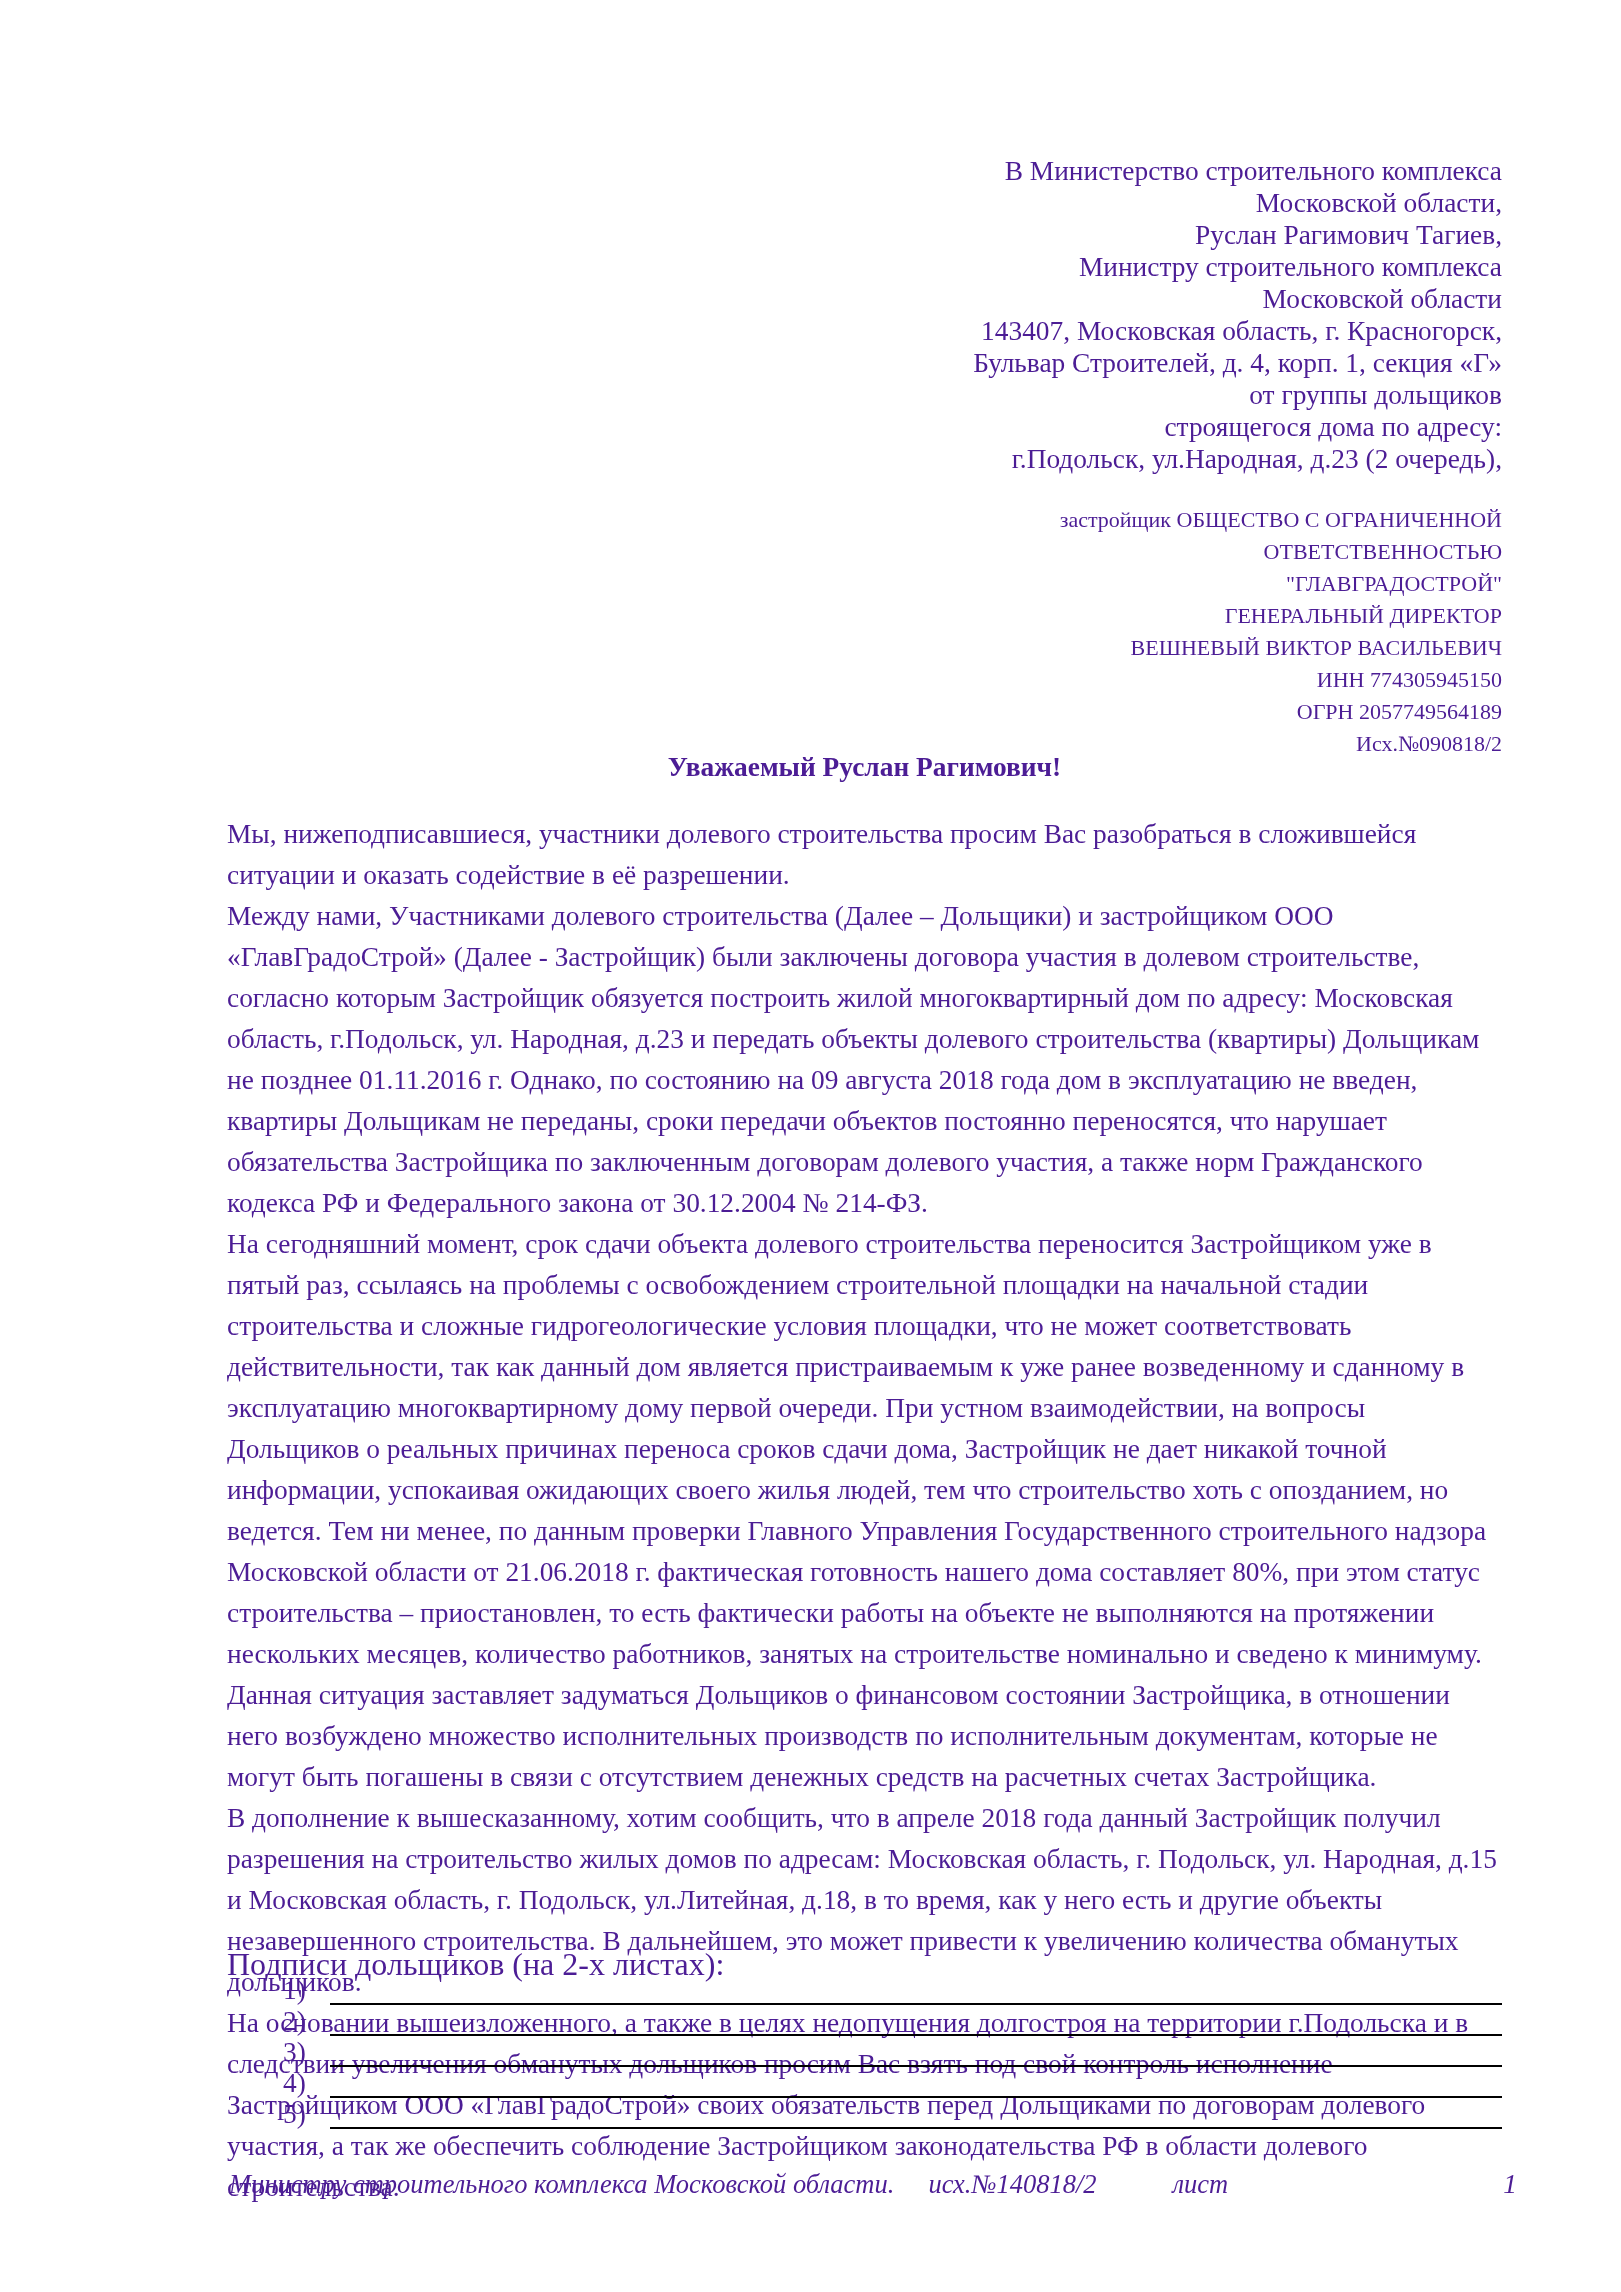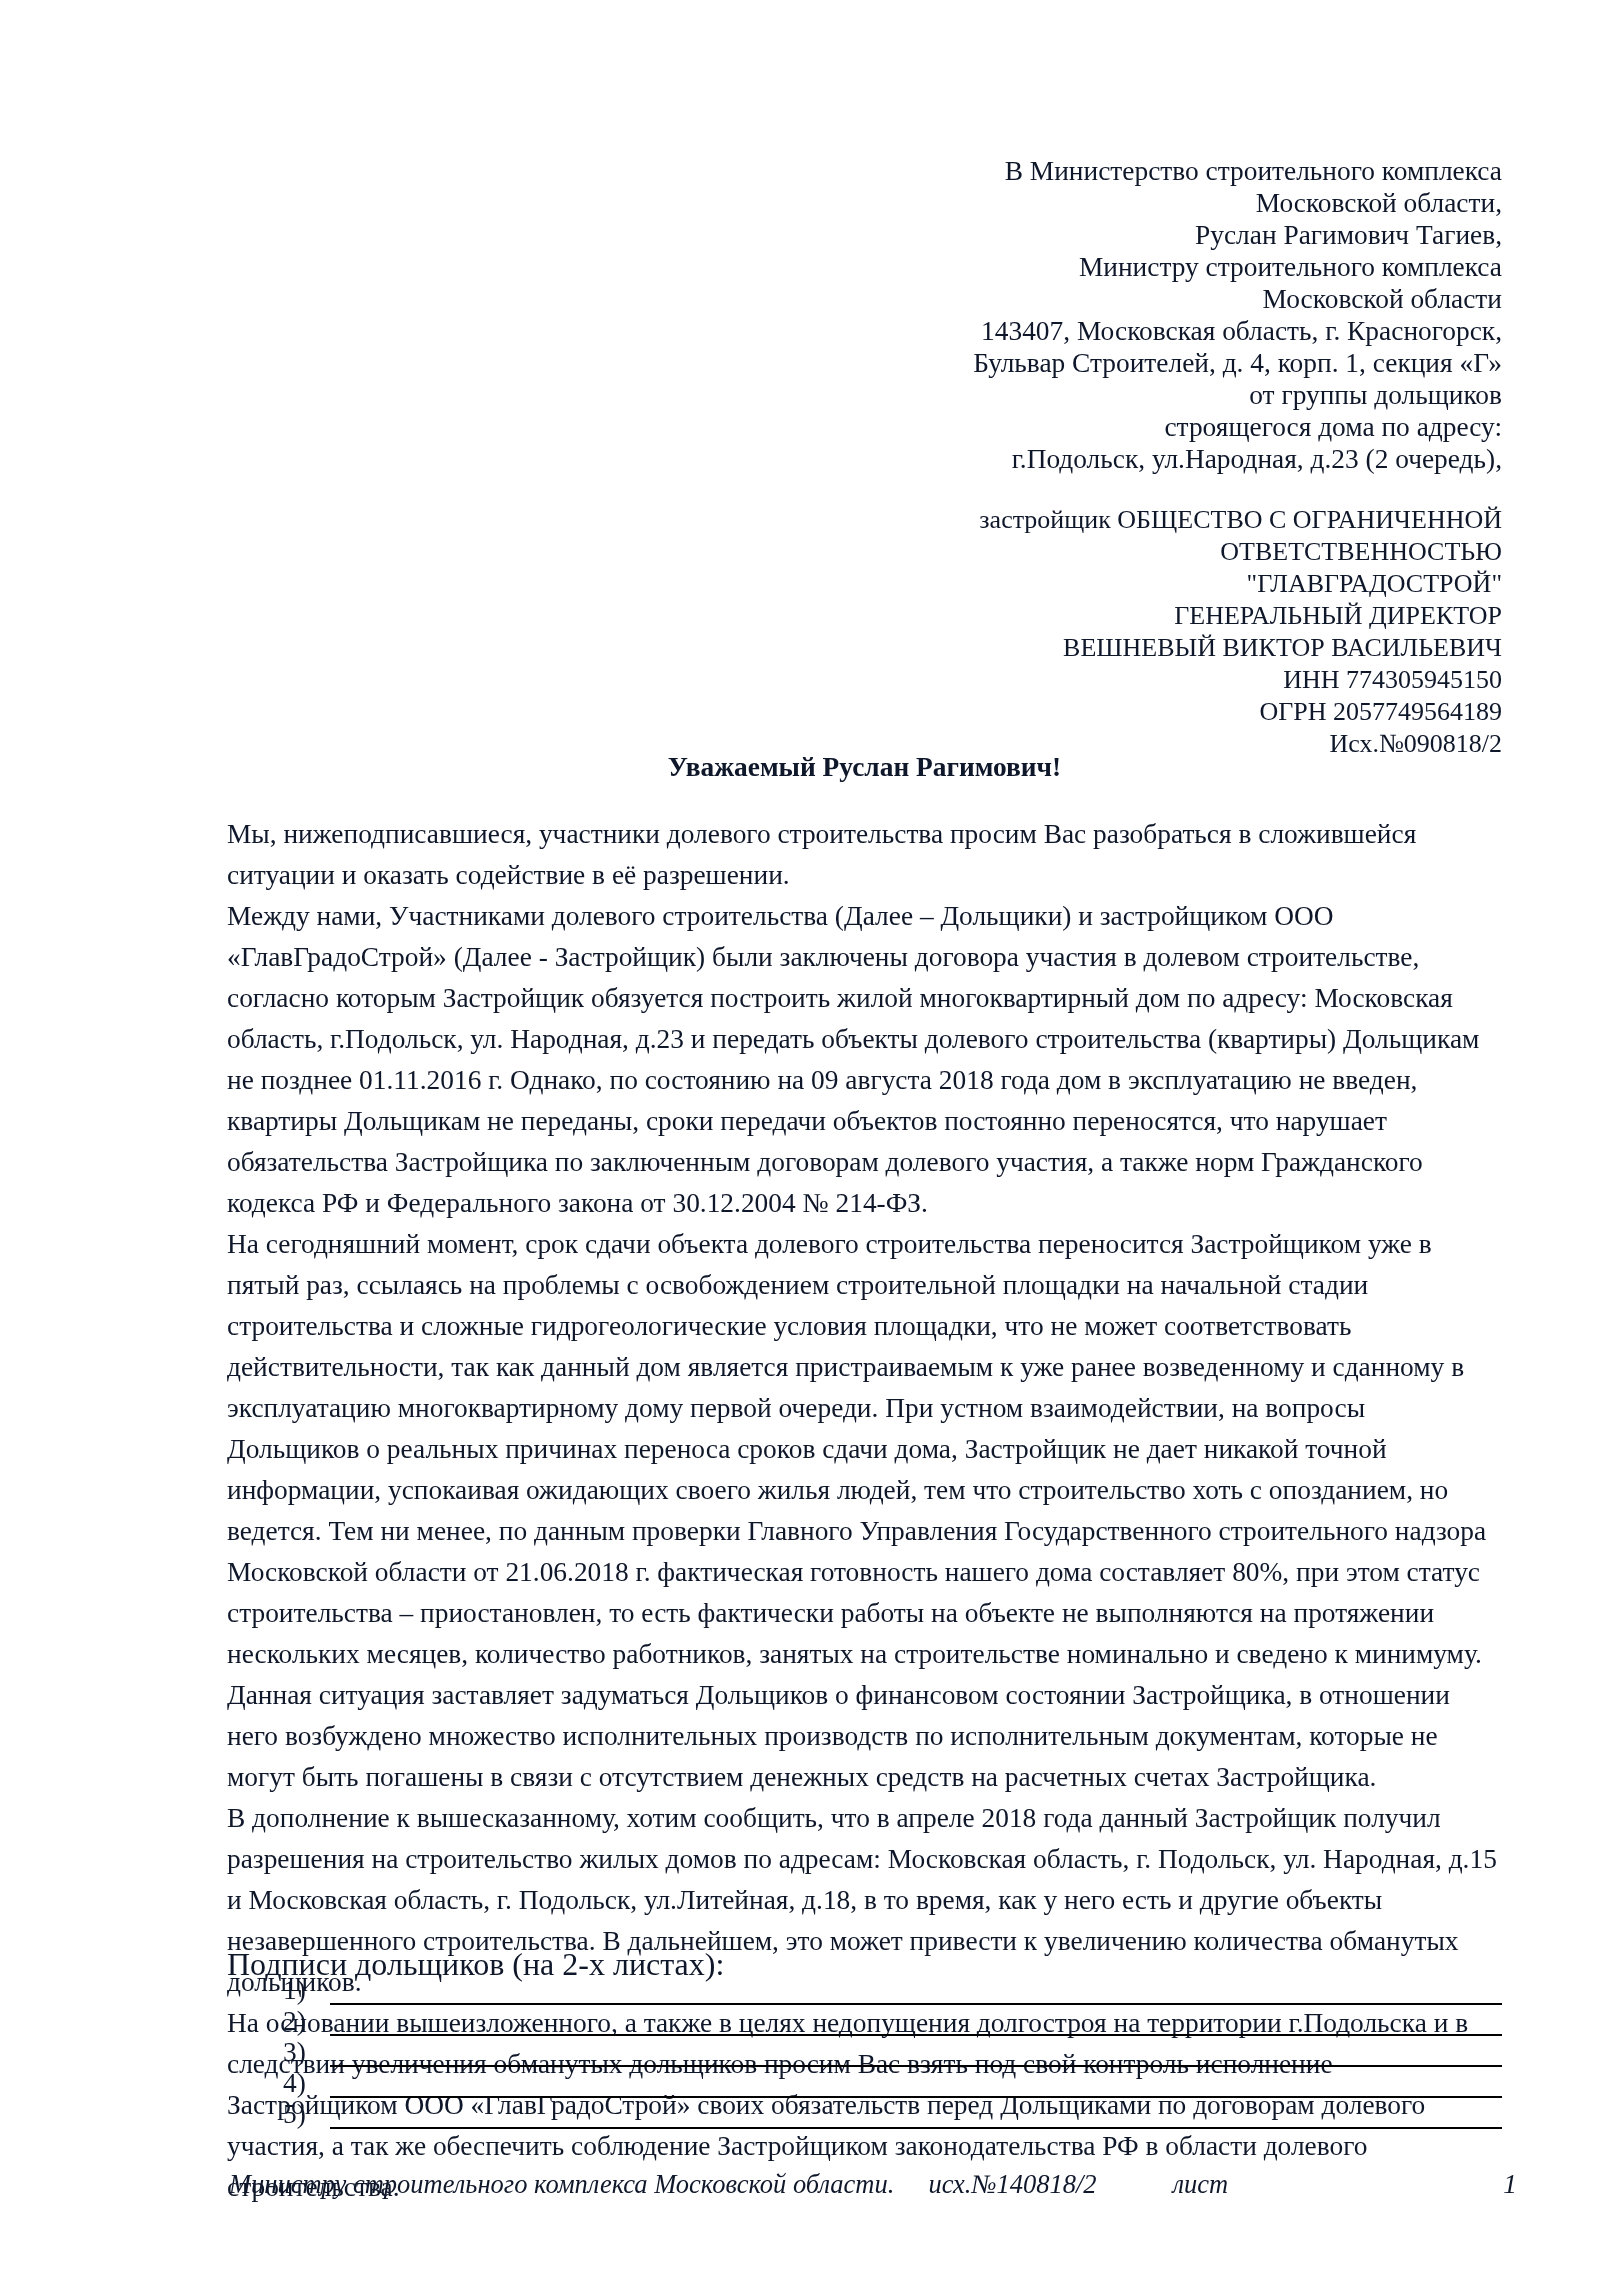--- a/index.html
+++ b/index.html
@@ -7,41 +7,41 @@
     padding: 0;
     background: #e8e8e8;
   }
   .page {
     position: relative;
     width: 1621px;
     height: 2293px;
     margin: 0 auto;
     background: #ffffff;
     font-family: "Liberation Serif", "DejaVu Serif", serif;
-    color: #0f172a;
+    color: #4c1d95;
     overflow: hidden;
   }
   .pre { white-space: pre; }
 
   
   .recipient-block {
     position: absolute;
     left: 227px;
     width: 1275px;
     top: 155px;
     font-size: 27.4px;
     line-height: 32px;
     text-align: right;
   }
   .developer-block {
     position: absolute;
     left: 227px;
     width: 1275px;
     top: 504px;
-    font-size: 26px;
+    font-size: 22px;
     line-height: 32px;
     text-align: right;
   }
 
   
   .salutation {
     position: absolute;
     left: 227px;
     width: 1275px;
     top: 751px;

